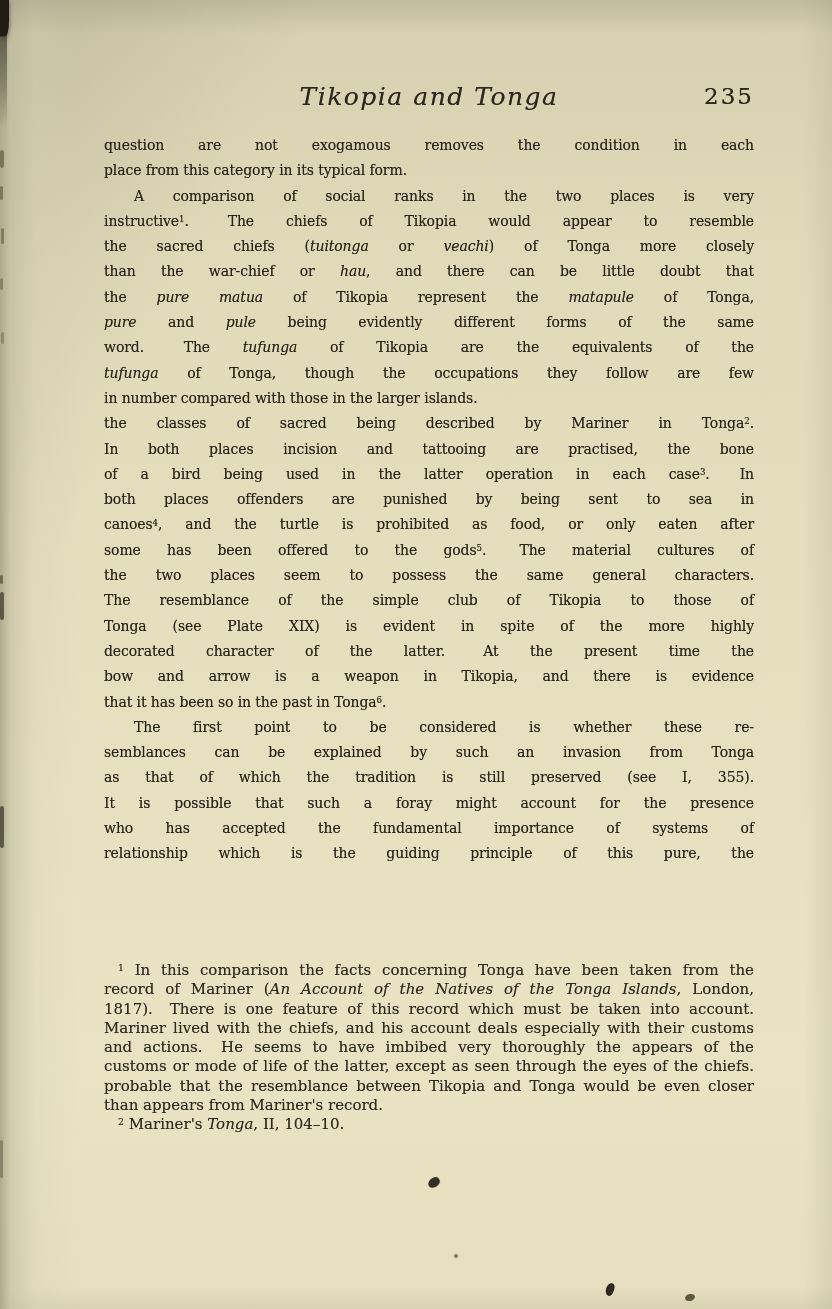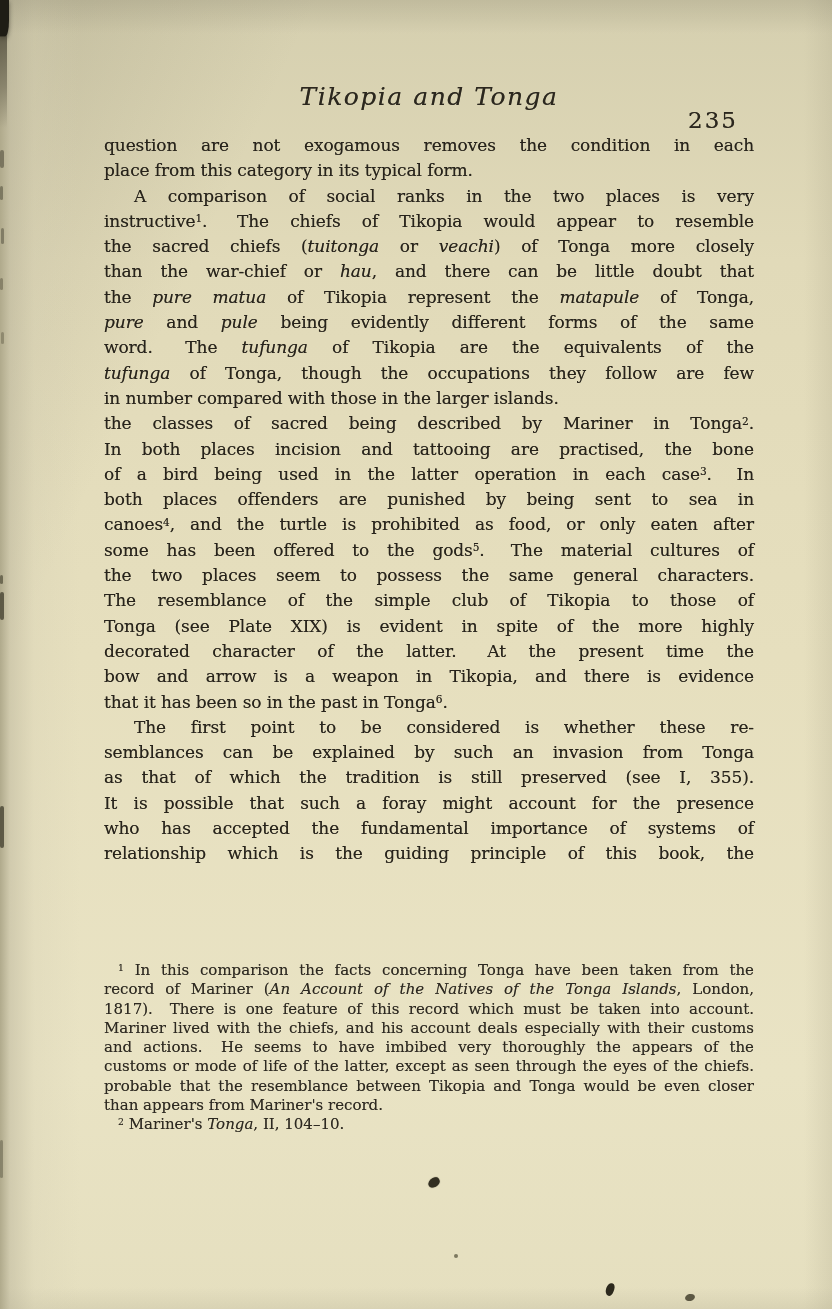--- a/index.html
+++ b/index.html
@@ -19,29 +19,28 @@
   }
   
   .running-head{position:absolute;top:82px;left:104px;width:650px;height:32px;}
   .head-title{
     display:block;text-align:center;
     font-style:italic;font-size:25px;letter-spacing:1.5px;
     color:#2b271e;
     text-shadow:0 0 0.5px rgba(43,39,30,0.6);
   }
   .head-page-number{
-    position:absolute;right:16px;top:1px;
+    position:absolute;right:0;top:1px;
     font-size:23px;letter-spacing:2px;color:#2b271e;
     text-shadow:0 0 0.5px rgba(43,39,30,0.6);
-    margin-top:24px;
   }
   
   .body-text{
     position:absolute;top:133px;left:104px;width:650px;
-    font-size:17px;line-height:25.3px;
+    font-size:14px;line-height:25.3px;
     letter-spacing:-0.1px;
     text-shadow:0 0 0.5px rgba(39,35,27,0.55);
   }
   .body-text .line-indent{text-indent:30px;}
   
   .footnotes{
     position:absolute;top:961px;left:104px;width:650px;
     font-size:15px;line-height:19.3px;
     color:#2d2921;
     text-shadow:0 0 0.4px rgba(45,41,33,0.5);
@@ -117,21 +116,21 @@
       <div class="line-just">The resemblance of the simple club of Tikopia to those of</div>
       <div class="line-just">Tonga (see Plate XIX) is evident in spite of the more highly</div>
       <div class="line-just">decorated character of the latter.  At the present time the</div>
       <div class="line-just">bow and arrow is a weapon in Tikopia, and there is evidence</div>
       <div class="line-last">that it has been so in the past in Tonga<sup>6</sup>.</div>
       <div class="line-just line-indent">The first point to be considered is whether these re-</div>
       <div class="line-just">semblances can be explained by such an invasion from Tonga</div>
       <div class="line-just">as that of which the tradition is still preserved (see I, 355).</div>
       <div class="line-just">It is possible that such a foray might account for the presence</div>
       <div class="line-just">who has accepted the fundamental importance of systems of</div>
-      <div class="line-just">relationship which is the guiding principle of this book, the</div>
+      <div class="line-just">relationship which is the guiding principle of this pure, the</div>
     </main>
 
   <section class="footnotes" id="footnotes">
       <div class="line-just line-indent"><sup>1</sup> In this comparison the facts concerning Tonga have been taken from the</div>
       <div class="line-just">record of Mariner (<i>An Account of the Natives of the Tonga Islands</i>, London,</div>
       <div class="line-just">1817).  There is one feature of this record which must be taken into account.</div>
       <div class="line-just">Mariner lived with the chiefs, and his account deals especially with their customs</div>
       <div class="line-just">and actions.  He seems to have imbibed very thoroughly the appears of the</div>
       <div class="line-just">customs or mode of life of the latter, except as seen through the eyes of the chiefs.</div>
       <div class="line-just">probable that the resemblance between Tikopia and Tonga would be even closer</div>

